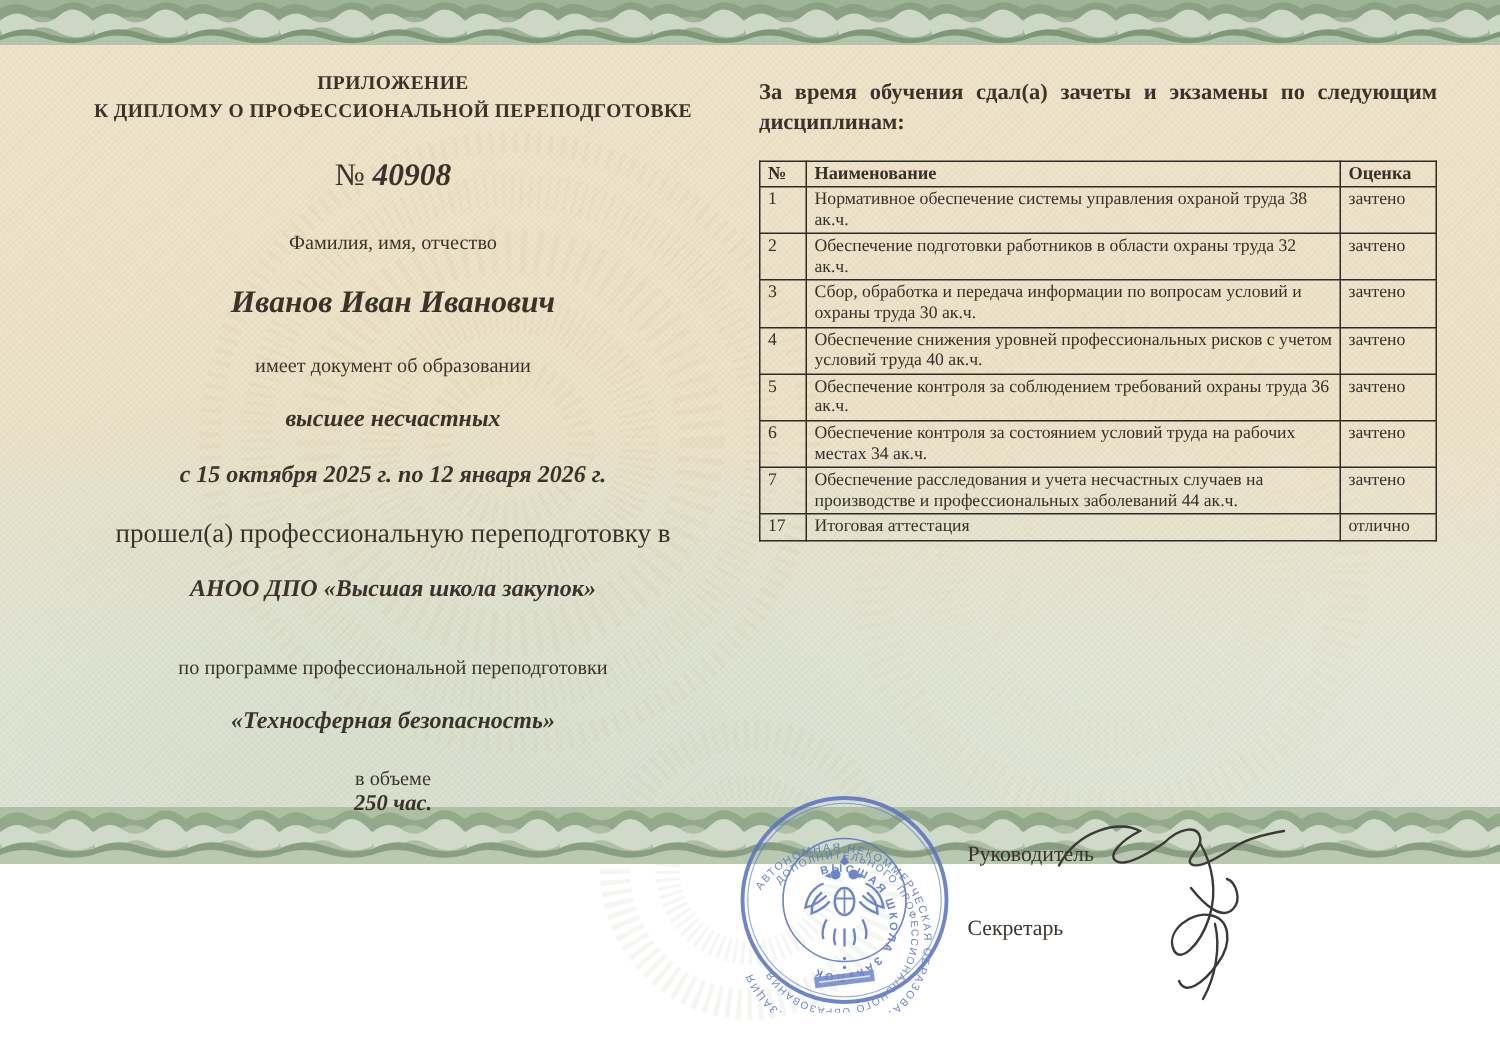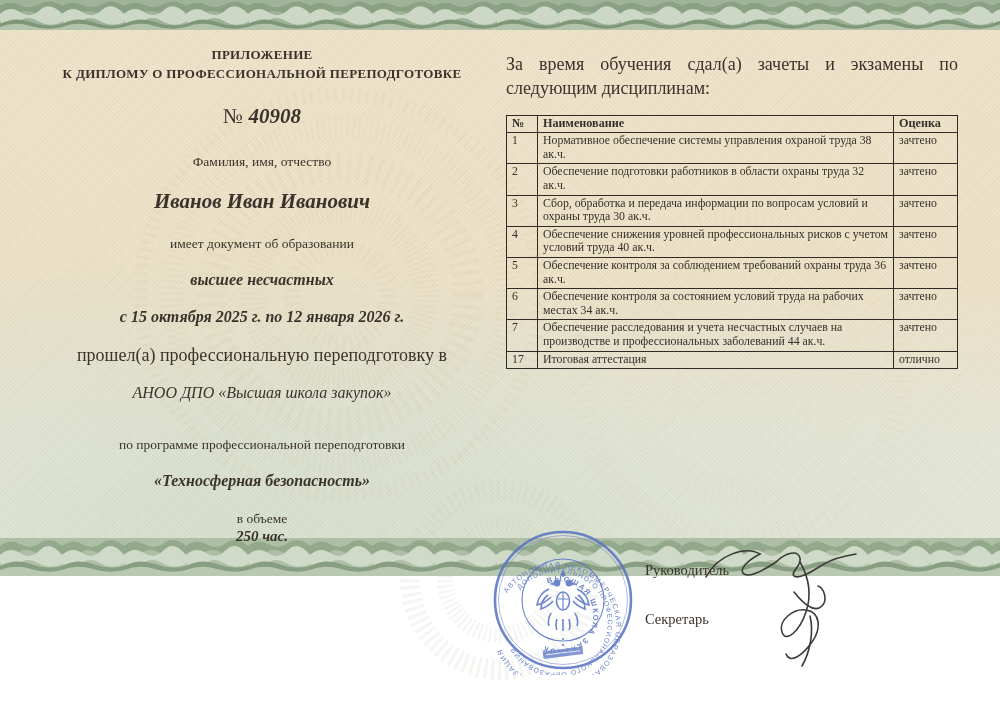--- a/index.html
+++ b/index.html
@@ -35,29 +35,29 @@
   }
   .doc-title { font-weight:bold; font-size:13px; line-height:1.45; letter-spacing:.3px; }
   .doc-number { margin-top:20px; font-size:21px; }
   .doc-number b { font-style:italic; }
   .fio-label { margin-top:25px; font-size:13.5px; }
   .holder-name { margin-top:19px; font-size:21px; font-weight:bold; font-style:italic; }
   .edu-label { margin-top:22px; font-size:13.5px; }
   .edu-value { margin-top:19px; font-size:16px; font-weight:bold; font-style:italic; }
   .period { margin-top:19px; font-size:16px; font-weight:bold; font-style:italic; }
   .retrain-label { margin-top:19px; font-size:18px; }
-  .org-name { margin-top:18px; font-size:16px; font-weight:normal; font-style:italic; }
+  .org-name { margin-top:18px; font-size:16px; font-weight:bold; font-style:italic; }
   .program-label { margin-top:35px; font-size:13.5px; }
   .program-name { margin-top:19px; font-size:16px; font-weight:bold; font-style:italic; }
   .volume-label { margin-top:21px; font-size:13.5px; }
   .volume-value { margin-top:1px; font-size:15px; font-weight:bold; font-style:italic; }
 
   
   .right-col { position:absolute; left:506px; top:52px; width:452px; z-index:4; }
-  .intro { font-size:18px; line-height:1.35; text-align:justify; text-align-last:left; }
+  .intro { font-size:15px; line-height:1.35; text-align:justify; text-align-last:left;font-weight:bold; }
 
   table.grades {
     margin-top:14px; width:452px; border-collapse:collapse;
     font-size:11.8px; line-height:13.6px; color:#34302a;
   }
   table.grades th, table.grades td {
     border:1px solid #2e2b26; padding:1px 5px 2px 5px; vertical-align:top; text-align:left;
   }
   table.grades th { font-weight:bold; font-size:12.2px; }
   table.grades .col-num { width:31px; }

